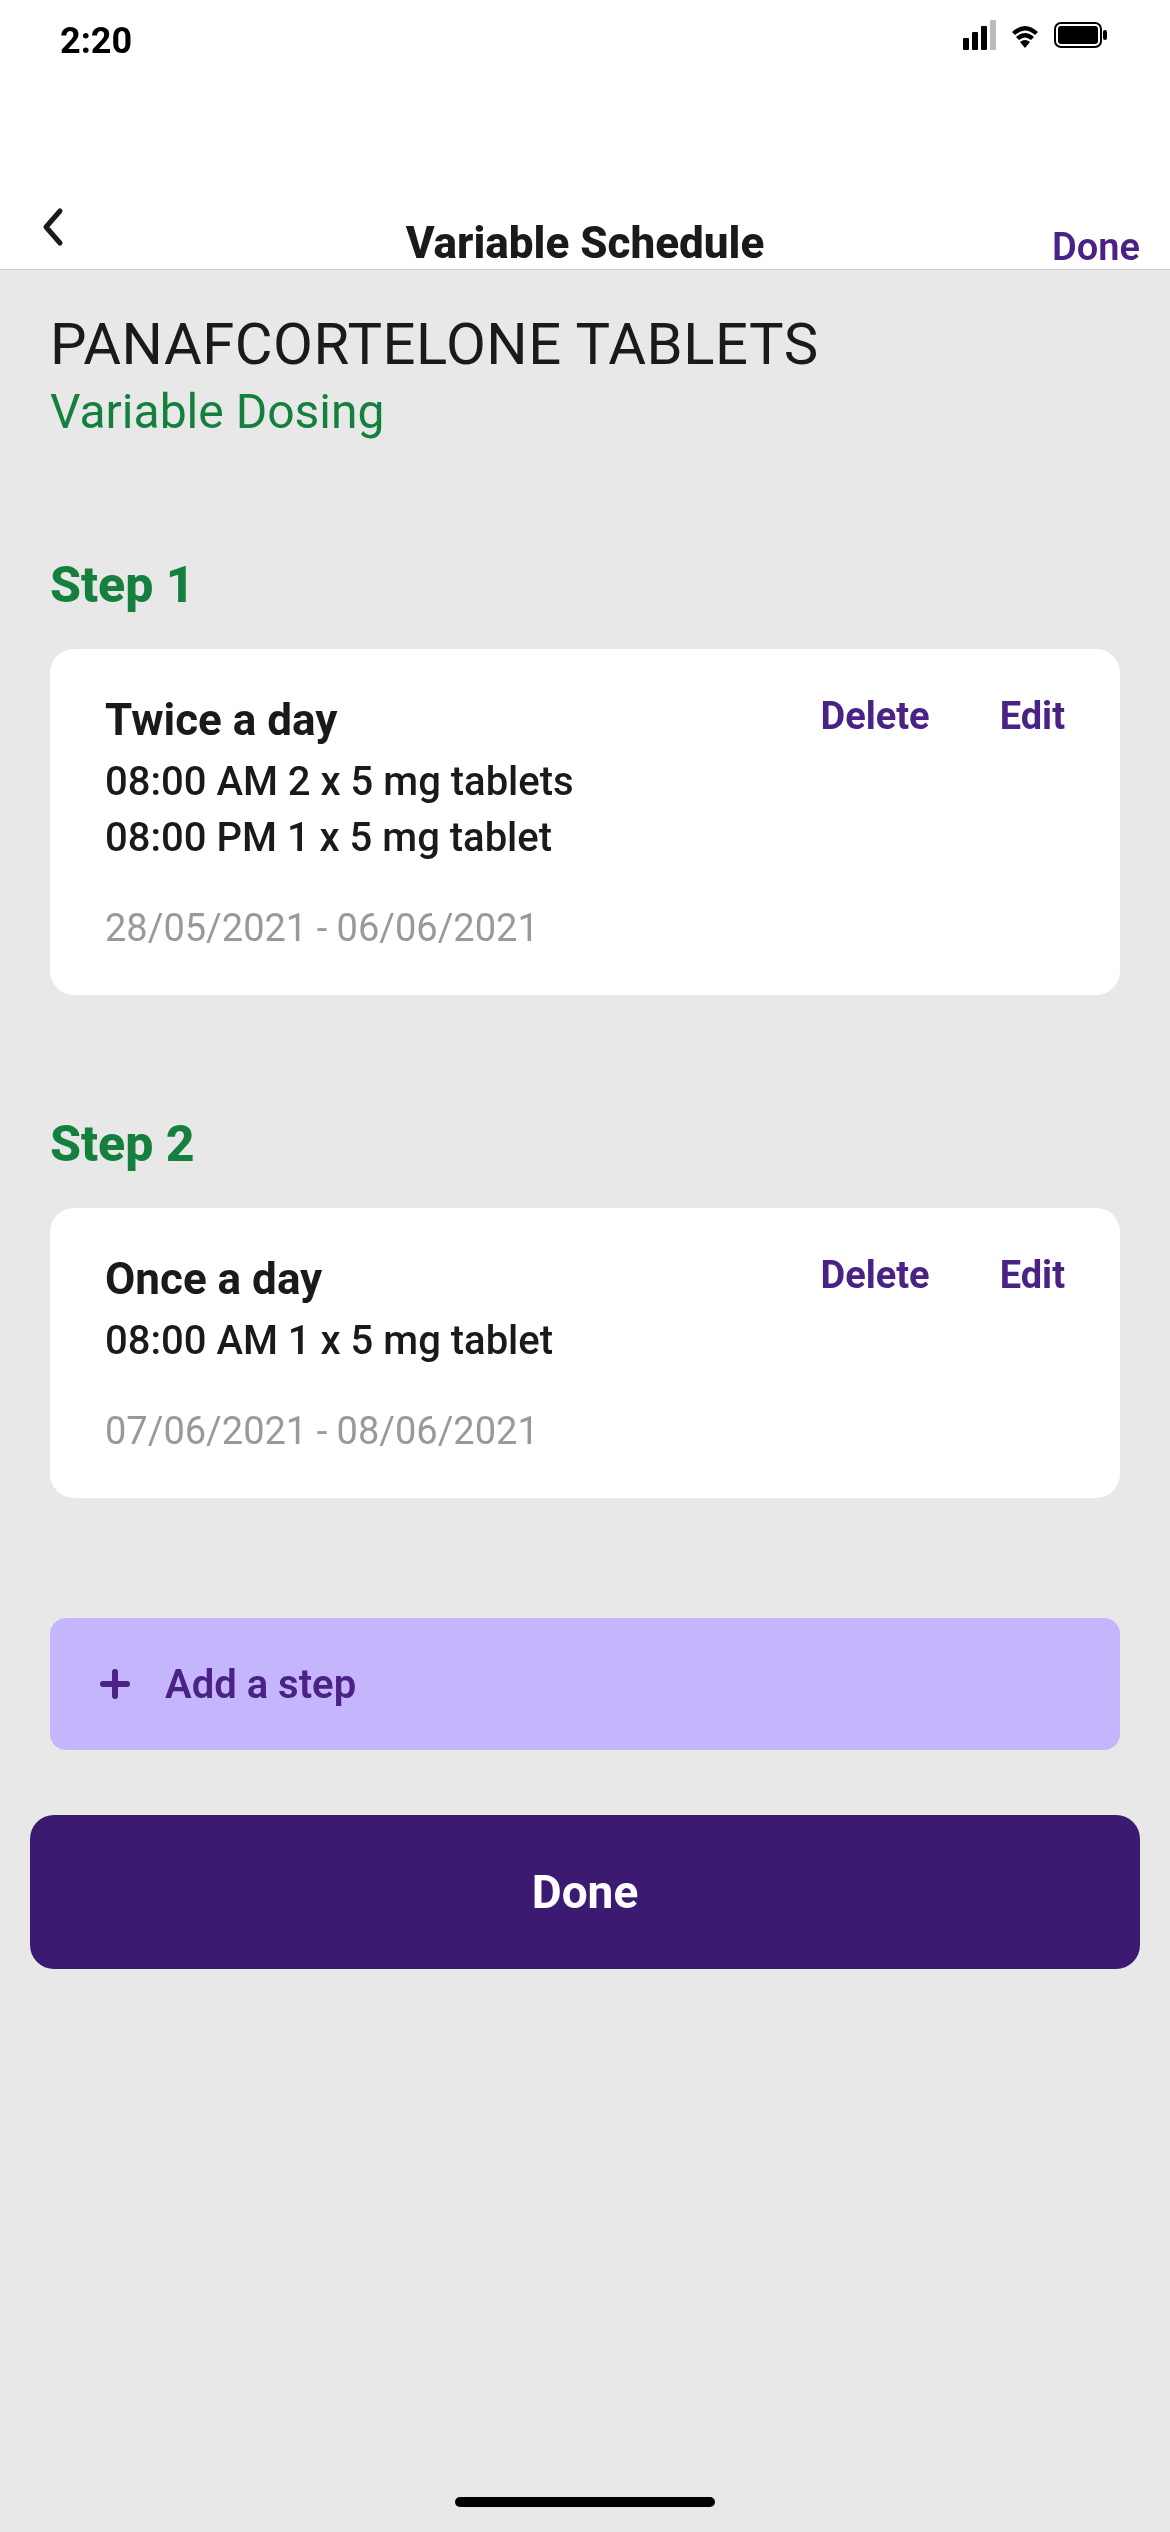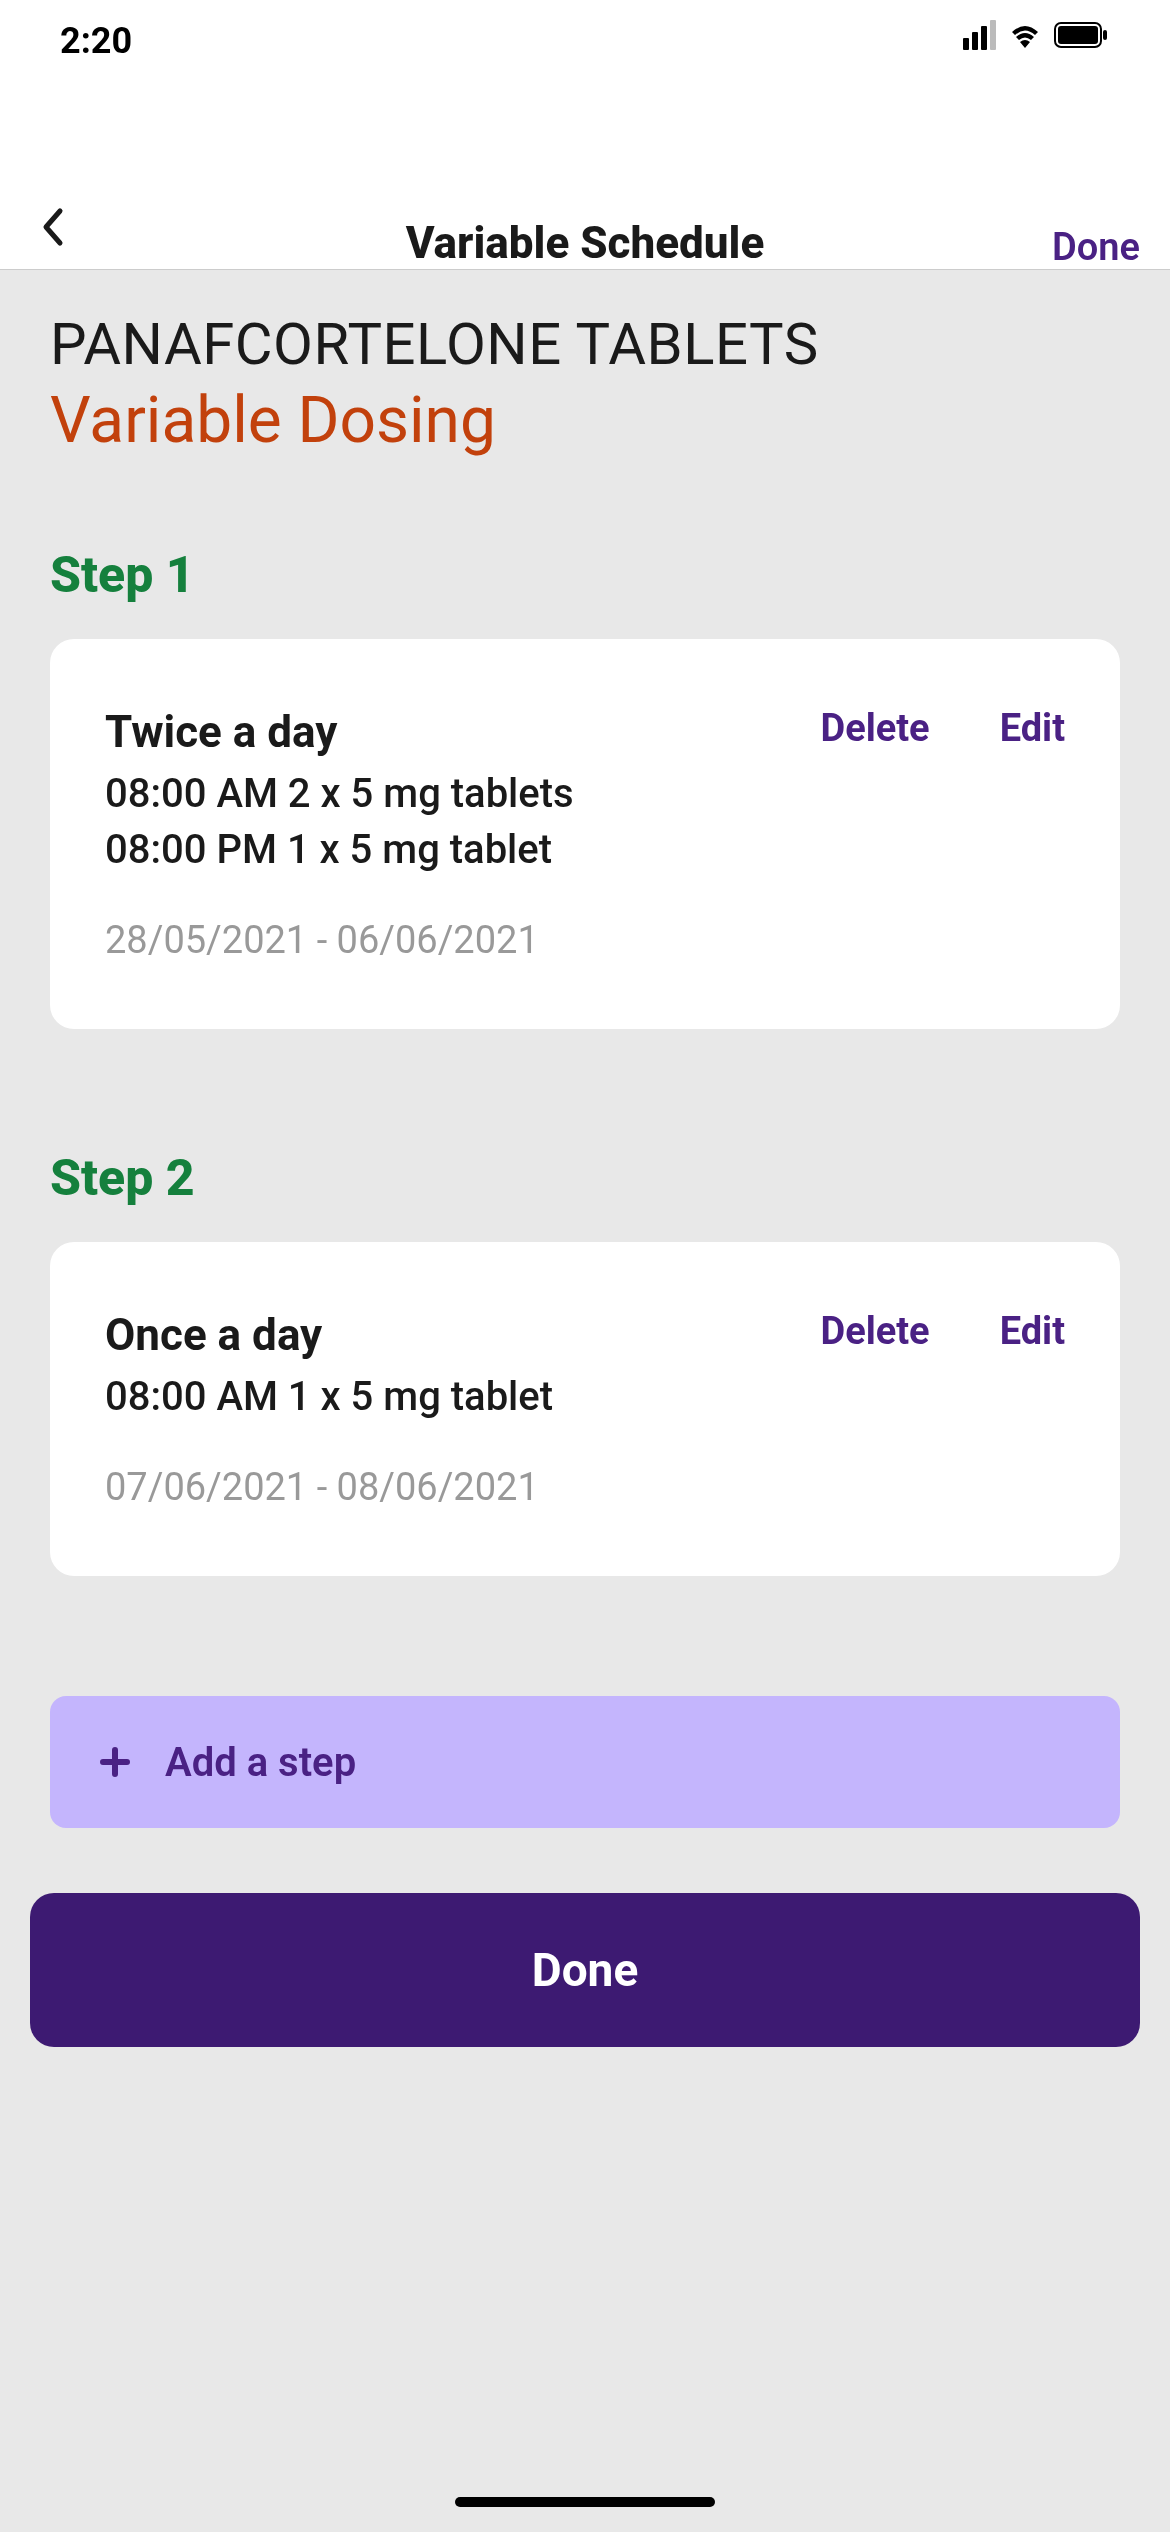--- a/index.html
+++ b/index.html
@@ -65,35 +65,35 @@
       padding: 40px 50px;
     }
     .med-name {
       font-size: 58px;
       font-weight: 400;
       color: #1a1a1a;
       letter-spacing: 0.5px;
       margin-bottom: 5px;
     }
     .med-subtitle {
-      font-size: 64px;
+      font-size: 48px;
       font-weight: 400;
-      color: #c2410c;
-      margin-bottom: 88px;
+      color: #15803d;
+      margin-bottom: 116px;
     }
     .step-label {
       font-size: 50px;
       font-weight: 800;
       color: #15803d;
       margin-bottom: 35px;
     }
     .card {
       background: #fff;
       border-radius: 24px;
-      padding: 67px 55px;
+      padding: 45px 55px;
       margin-bottom: 120px;
     }
     .card-header-row {
       display: flex;
       justify-content: space-between;
       align-items: flex-start;
       margin-bottom: 8px;
     }
     .card-title {
       font-size: 44px;

